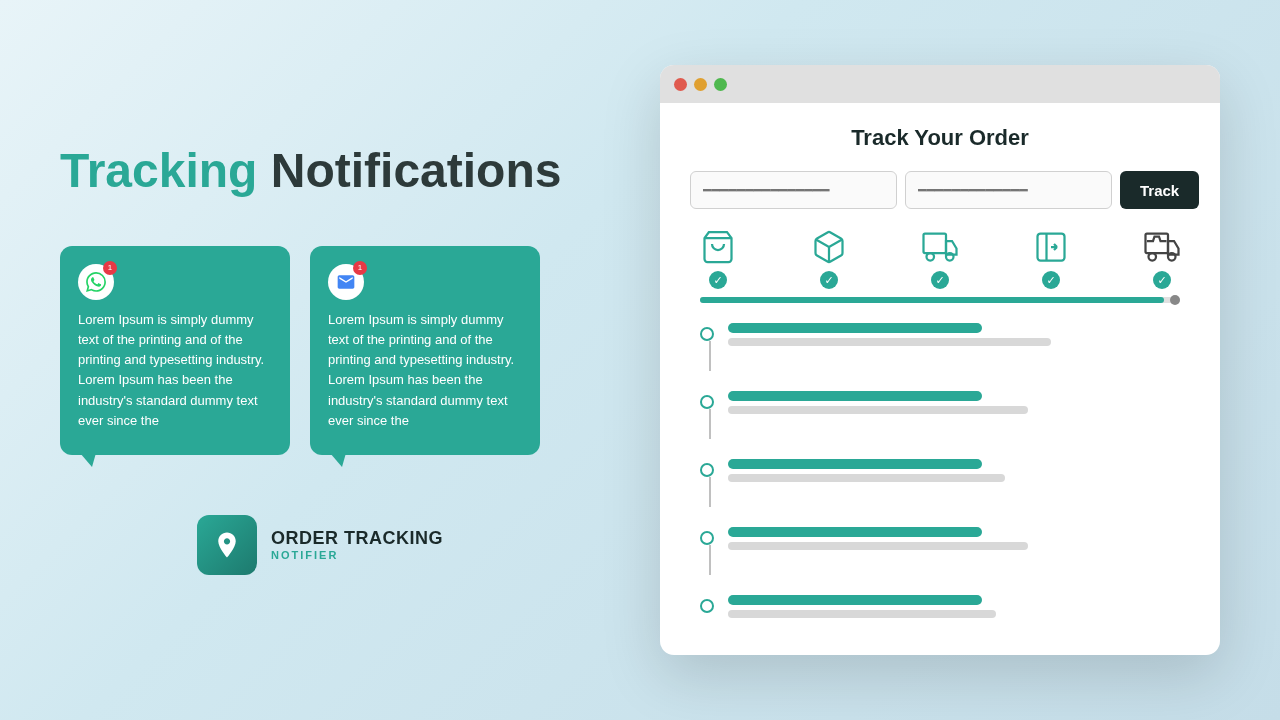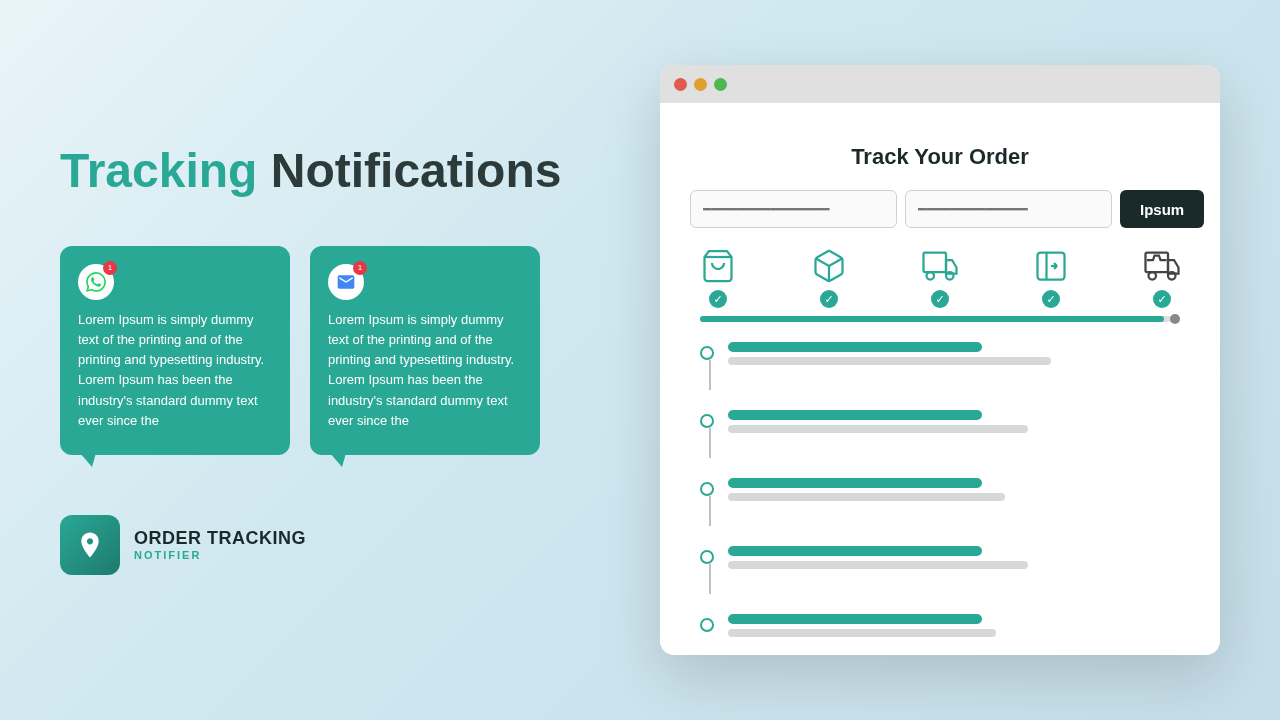--- a/index.html
+++ b/index.html
@@ -95,20 +95,21 @@
       align-items: center;
       justify-content: center;
     }
 
     
     .bottom-logo {
       display: flex;
       align-items: center;
       gap: 14px;
       margin-top: 20px;
+      justify-content: center;
     }
     .logo-icon {
       width: 60px;
       height: 60px;
       border-radius: 12px;
       background: linear-gradient(135deg, #2aa896, #1d7a6e);
       display: flex;
       align-items: center;
       justify-content: center;
       font-size: 26px;
@@ -154,21 +155,21 @@
     .dot {
       width: 13px;
       height: 13px;
       border-radius: 50%;
     }
     .dot-red { background: #e05a4e; }
     .dot-yellow { background: #e0a030; }
     .dot-green { background: #4eb84e; }
 
     .browser-content {
-      padding: 41px 30px;
+      padding: 22px 30px;
       flex: 1;
       overflow: hidden;
     }
 
     .track-title {
       text-align: center;
       font-size: 22px;
       font-weight: 700;
       color: #1a2a2a;
       margin-bottom: 20px;
@@ -363,21 +364,21 @@
     <div class="dot dot-yellow"></div>
     <div class="dot dot-green"></div>
   </div>
 
   <div class="browser-content">
     <h2 class="track-title">Track Your Order</h2>
 
     <div class="search-row">
       <input class="search-input" type="text" placeholder="━━━━━━━━━━━━━━━" style="">
       <input class="search-input" type="text" placeholder="━━━━━━━━━━━━━" style="">
-      <button class="track-btn">Ipsum</button>
+      <button class="track-btn">Track</button>
     </div>
 
 
     <div class="status-icons-row">
 
       <div class="status-step">
         <svg viewBox="0 0 24 24" fill="none" stroke="#2aa896" stroke-width="1.5">
           <path d="M6 2L3 6v14a2 2 0 002 2h14a2 2 0 002-2V6l-3-4z"></path>
           <line x1="3" y1="6" x2="21" y2="6"></line>
           <path d="M16 10a4 4 0 01-8 0"></path>

